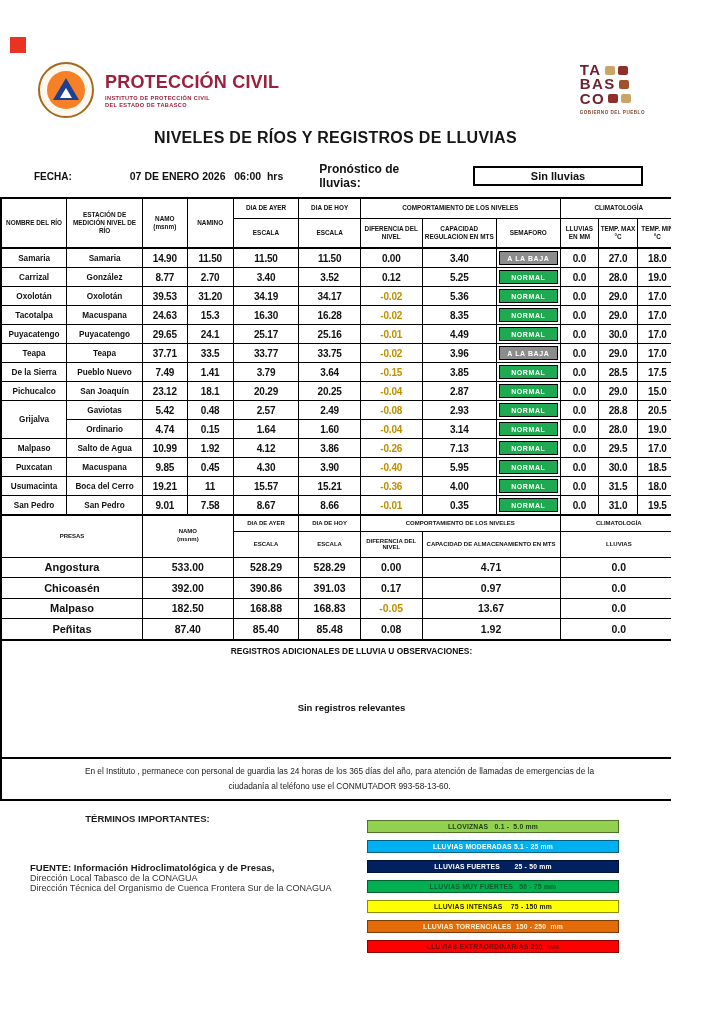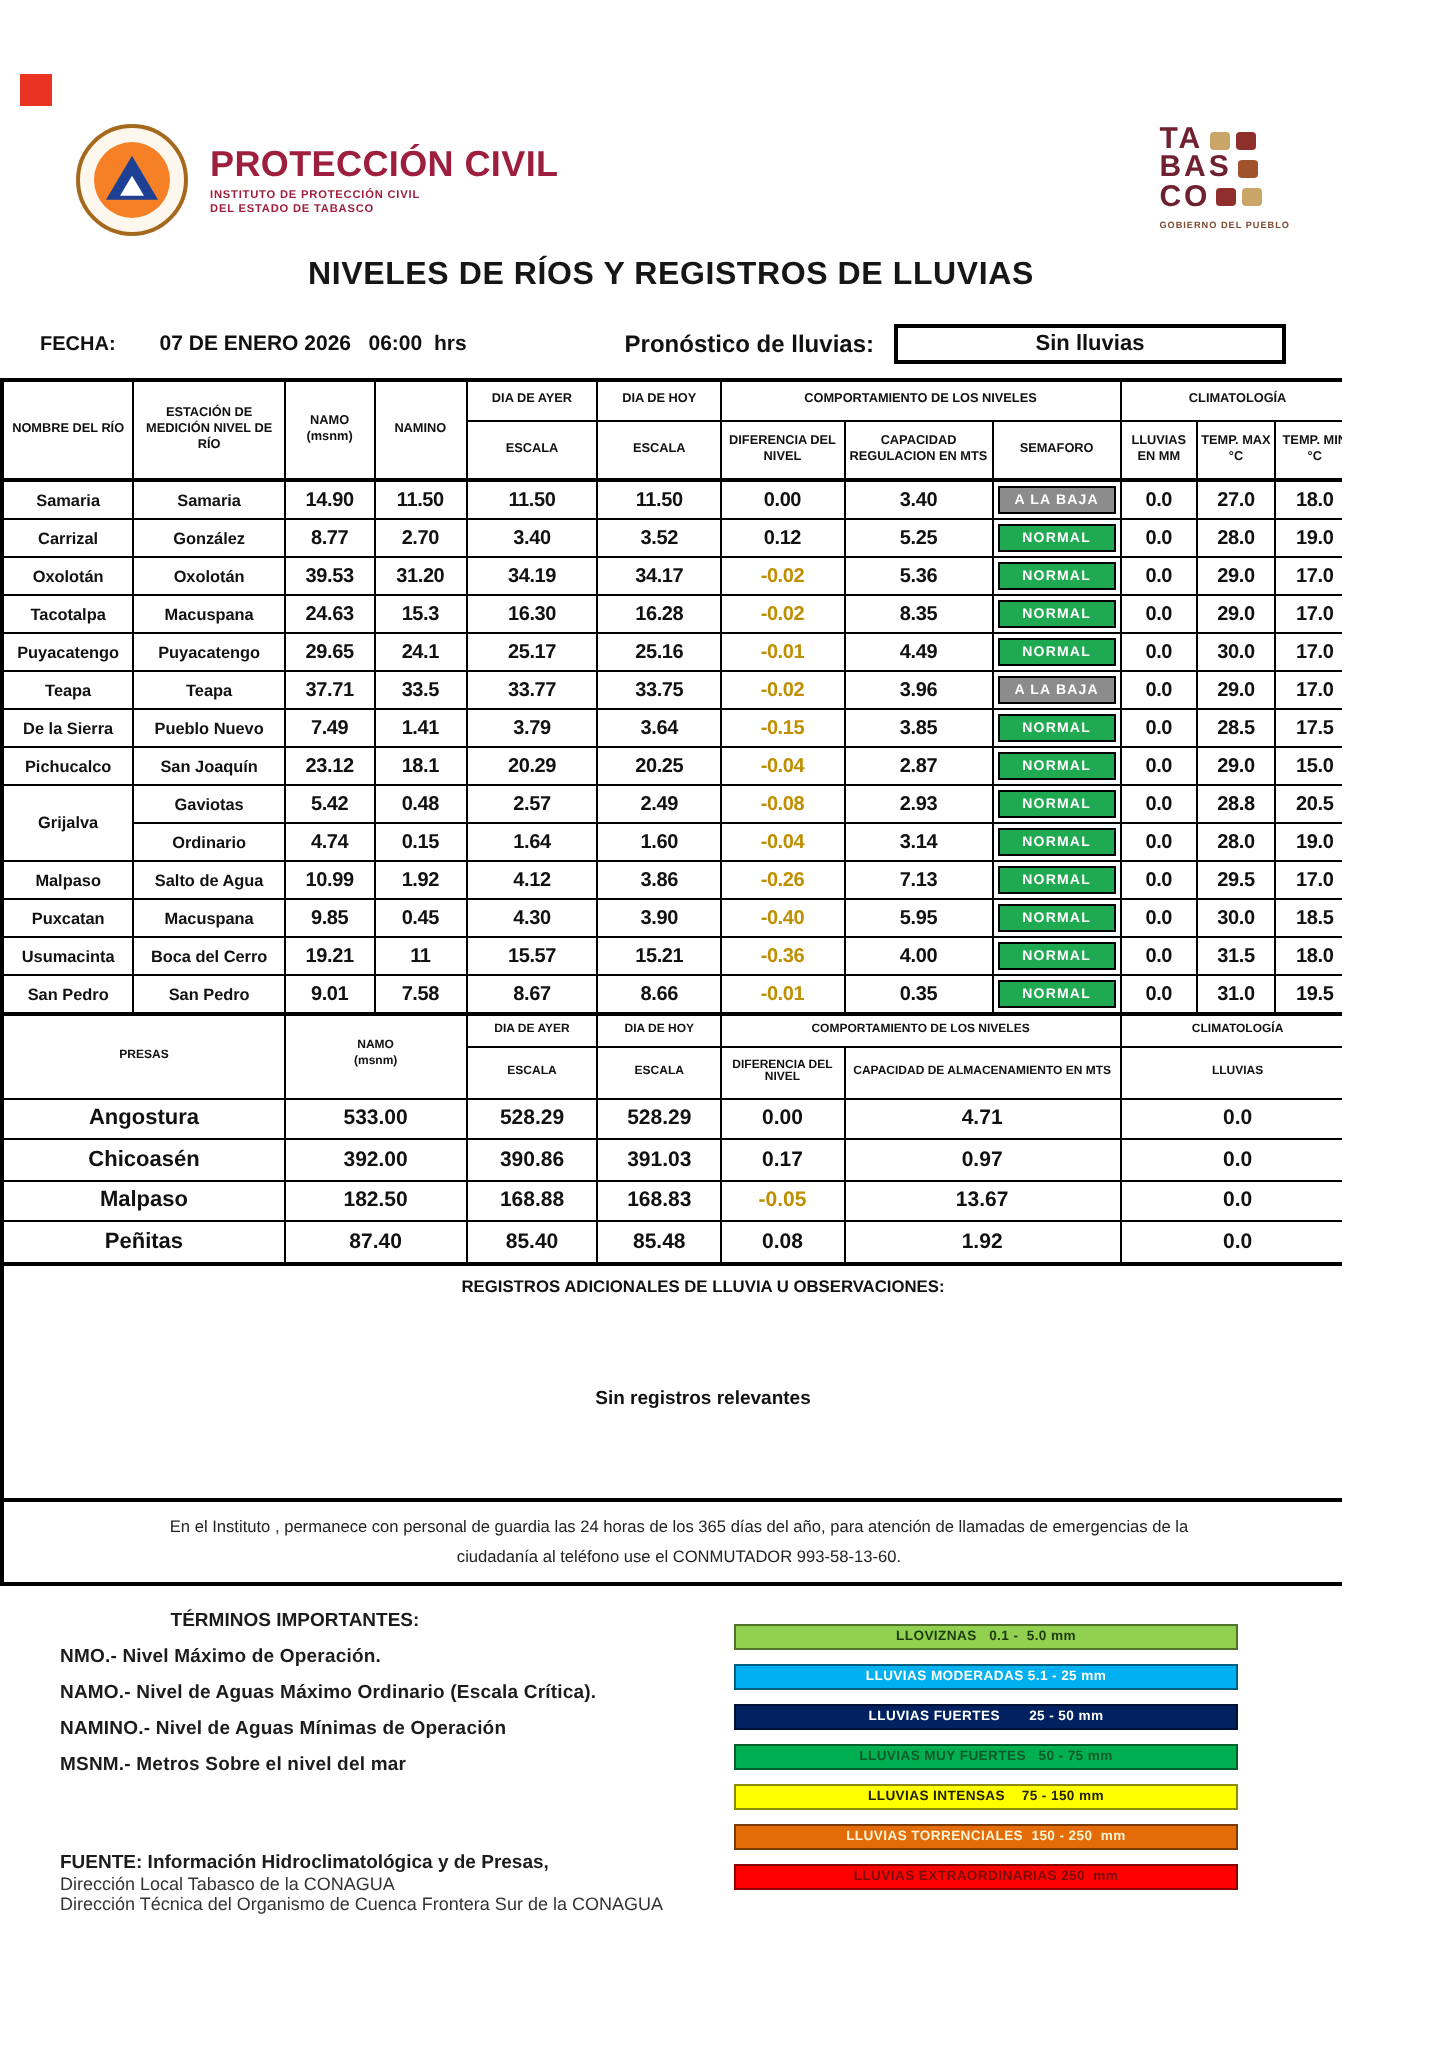--- a/index.html
+++ b/index.html
@@ -21,21 +21,21 @@
   .org-sub{font-size:5.6px;font-weight:700;color:#9D1F3D;letter-spacing:.4px;margin-top:1.5px;}
   .brand-right{text-align:center;margin-top:1px;}
   .state-line{display:flex;align-items:center;gap:3px;font-size:15px;font-weight:800;color:#70212F;
               line-height:.95;letter-spacing:1.5px;}
   .glyph{display:inline-block;width:10px;height:9px;border-radius:2px;}
   .g-tan{background:#C9A668;} .g-red{background:#8E2F2B;} .g-brown{background:#A0522D;}
   .state-caption{font-size:4.6px;font-weight:700;color:#7b4a33;margin-top:4px;letter-spacing:.5px;}
 
   .report-title{text-align:center;font-size:16px;font-weight:800;margin-top:11px;letter-spacing:.3px;color:#161616;}
 
-  .meta-row{display:flex;align-items:center;margin:15px 28px 0 20px;}
+  .meta-row{display:flex;align-items:center;margin:15px 28px 0 34px;gap:36px;}
   .fecha-label{font-size:10px;font-weight:800;}
   .fecha-value{font-size:10.5px;font-weight:800;margin-left:22px;white-space:pre;}
   .pron-label{font-size:12px;font-weight:800;margin-left:auto;}
   .pron-box{width:196px;border:2px solid #000;text-align:center;font-size:11px;font-weight:800;
             padding:2px 0;margin-left:10px;box-sizing:border-box;}
 
   
   table{width:679px;margin:7px auto 0;border-collapse:collapse;table-layout:fixed;border:2px solid #000;}
   th,td{border:1px solid #000;padding:0;text-align:center;vertical-align:middle;overflow:hidden;}
   thead th{font-size:6.4px;font-weight:800;line-height:1.25;padding:1px 1px;}
@@ -455,26 +455,20 @@
           <div>En el Instituto , permanece con personal de guardia las 24 horas de los 365 días del año, para atención de llamadas de emergencias de la</div>
           <div>ciudadanía al teléfono use el CONMUTADOR  993-58-13-60.</div>
         </td>
       </tr>
     </tbody>
   </table>
 
   <div class="bottom-grid">
     <div class="terms-col">
       <div class="terms-title">TÉRMINOS IMPORTANTES:</div>
-      <div id="terms-list">
-          <div class="term-line">NMO.- Nivel Máximo de Operación.</div>
-          <div class="term-line">NAMO.- Nivel de Aguas Máximo Ordinario (Escala Crítica).</div>
-          <div class="term-line">NAMINO.- Nivel de Aguas Mínimas de Operación</div>
-          <div class="term-line">MSNM.- Metros Sobre el nivel del mar</div>
-        </div>
       <div class="source">
         <div class="source-main">FUENTE: Información Hidroclimatológica y de Presas,</div>
         <div class="source-sub">Dirección Local Tabasco de la CONAGUA</div>
         <div class="source-sub">Dirección Técnica del Organismo de Cuenca Frontera Sur de la CONAGUA</div>
       </div>
     </div>
     <div class="scale-col">
       <div id="rain-bars">
           <div class="rain-bar" style="background: rgb(146, 208, 80); color: rgb(29, 59, 16);">LLOVIZNAS   0.1 -  5.0 mm</div>
           <div class="rain-bar" style="background: rgb(0, 176, 240); color: rgb(255, 255, 255);">LLUVIAS MODERADAS 5.1 - 25 mm</div>

